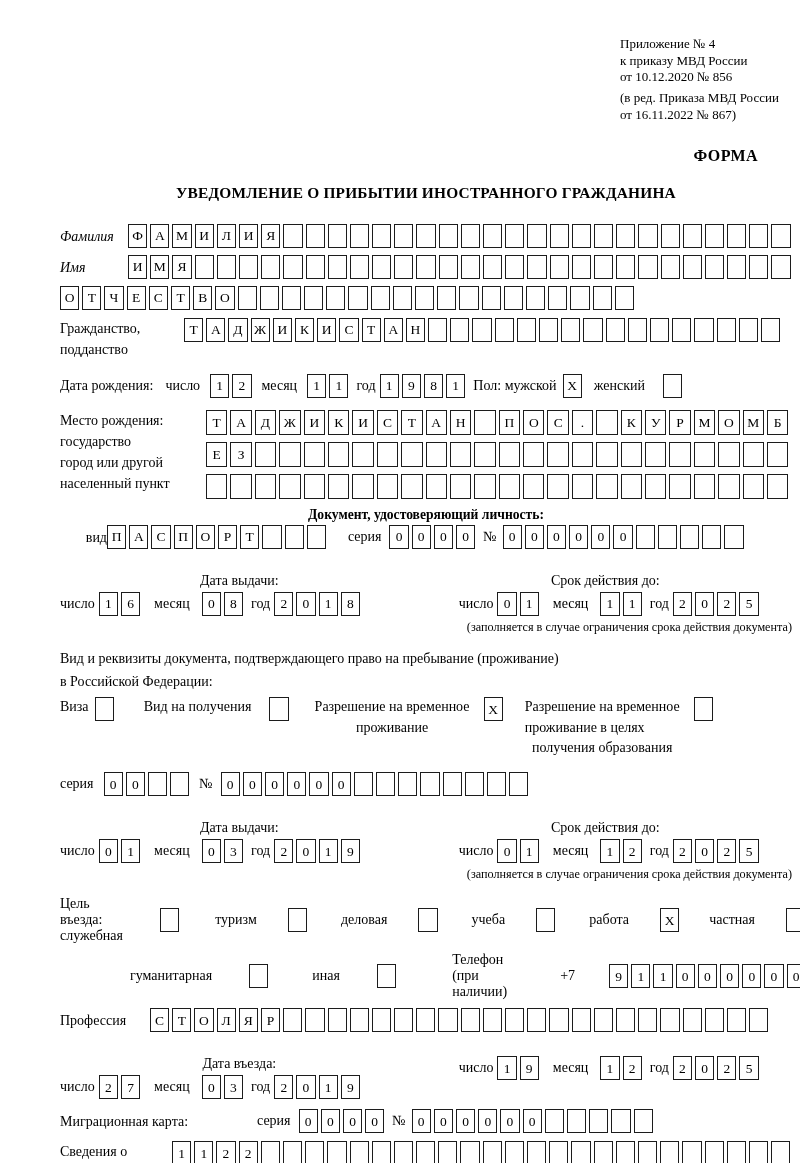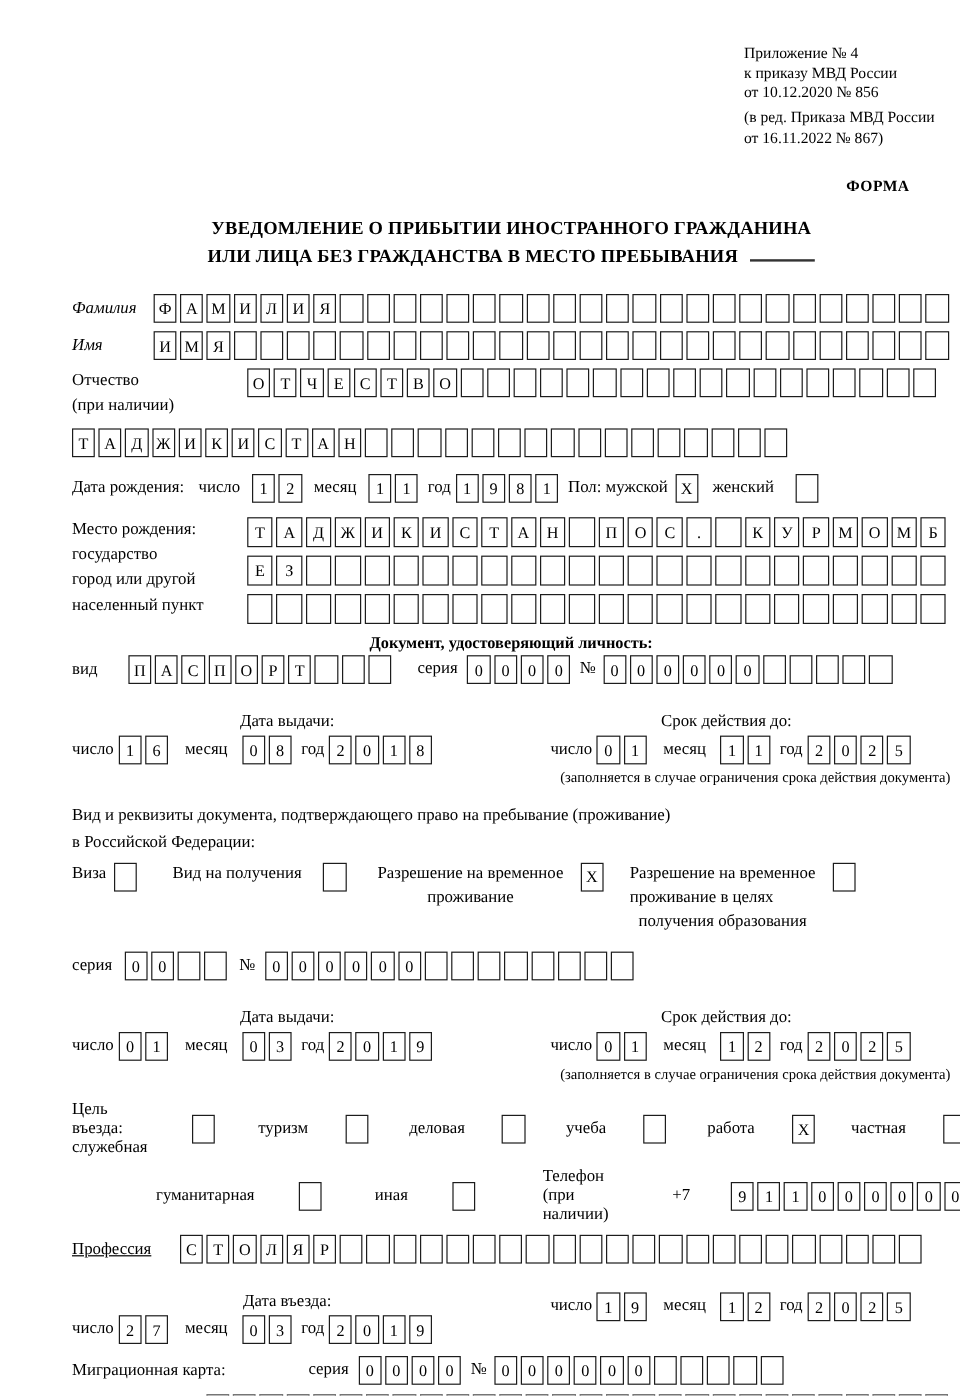--- a/index.html
+++ b/index.html
@@ -8,32 +8,32 @@
     width:800px; height:1163px; overflow:hidden;
     background:#fff; color:#000;
     font-family:"Liberation Serif","DejaVu Serif",serif;
     font-size:14px;
   }
   .page { padding:36px 8px 0 60px; position:relative; }
 
   .annex { margin-left:560px; font-size:13px; line-height:1.28; }
   .annex-amend { font-size:13px; margin-top:4px; line-height:1.28; }
   .forma { margin-top:24px; text-align:right; padding-right:34px;
-           font-weight:bold; font-size:13px; letter-spacing:.4px; }
+           font-weight:bold; font-size:16px; letter-spacing:.4px; }
   .title { margin-top:16px; text-align:center; font-weight:bold;
            font-size:15.4px; line-height:1.5; letter-spacing:.2px; }
   .uline { display:inline-block; width:54px; border-bottom:2px solid #333;
            height:14px; margin-left:10px; }
   .sec1 { margin-top:24px; font-weight:bold; font-size:13.6px; letter-spacing:.1px; }
 
   .frow { display:flex; align-items:center; margin-top:7px; }
   .frow.top { align-items:flex-start; }
   .lblcol { flex:none; line-height:1.5; }
   .w68 { width:68px;font-style:italic; } .w146 { width:146px; } .w124 { width:124px; }
-  .w90 { width:90px;text-decoration:underline; } .w112 { width:112px; } .w155 { width:155px; } .w47 { width:47px; }
+  .w90 { width:90px; } .w112 { width:112px; } .w155 { width:155px; } .w47 { width:47px; }
 
   .cells { display:inline-flex; gap:3px; flex:none; }
   .cell { display:inline-flex; align-items:center; justify-content:center; flex:none;
           width:19.2px; height:24px; border:1.6px solid #1c1c1c;
           font-size:13.5px; line-height:1; background:#fff; }
   .cells.wide .cell { width:21.4px; height:25px; }
   .stack { display:flex; flex-direction:column; gap:7px; }
 
   .dochead { margin-top:8px; margin-bottom:2px; text-align:center;
              font-weight:bold; font-size:13.6px; }
@@ -73,21 +73,20 @@
     <div class="annex-amend">
       <div>(в ред. Приказа МВД России</div>
       <div>от 16.11.2022 № 867)</div>
     </div>
   </div>
 
   <div class="forma">ФОРМА</div>
 
   <div class="title">
     <div>УВЕДОМЛЕНИЕ О ПРИБЫТИИ ИНОСТРАННОГО ГРАЖДАНИНА</div>
-    <div><span>ИЛИ ЛИЦА БЕЗ ГРАЖДАНСТВА В МЕСТО ПРЕБЫВАНИЯ</span><span class="uline"></span></div>
   </div>
 
 
   <div class="frow" style="margin-top:20px;">
     <span class="lblcol w68">Фамилия</span>
     <span class="cells">
         <span class="cell">Ф</span>
         <span class="cell">А</span>
         <span class="cell">М</span>
         <span class="cell">И</span>
@@ -150,24 +149,20 @@
         <span class="cell"></span>
         <span class="cell"></span>
         <span class="cell"></span>
         <span class="cell"></span>
         <span class="cell"></span>
         <span class="cell"></span>
       </span>
   </div>
 
   <div class="frow top">
-    <span class="lblcol w146">
-      <div>Отчество</div>
-      <div>(при наличии)</div>
-    </span>
     <span class="cells">
         <span class="cell">О</span>
         <span class="cell">Т</span>
         <span class="cell">Ч</span>
         <span class="cell">Е</span>
         <span class="cell">С</span>
         <span class="cell">Т</span>
         <span class="cell">В</span>
         <span class="cell">О</span>
         <span class="cell"></span>
@@ -185,20 +180,24 @@
         <span class="cell"></span>
         <span class="cell"></span>
         <span class="cell"></span>
         <span class="cell"></span>
         <span class="cell"></span>
         <span class="cell"></span>
       </span>
   </div>
 
   <div class="frow top" style="margin-top:8px;">
+    <span class="lblcol w124">
+      <div>Гражданство,</div>
+      <div>подданство</div>
+    </span>
     <span class="cells">
         <span class="cell">Т</span>
         <span class="cell">А</span>
         <span class="cell">Д</span>
         <span class="cell">Ж</span>
         <span class="cell">И</span>
         <span class="cell">К</span>
         <span class="cell">И</span>
         <span class="cell">С</span>
         <span class="cell">Т</span>
@@ -336,21 +335,21 @@
           <span class="cell"></span>
           <span class="cell"></span>
           <span class="cell"></span>
           <span class="cell"></span>
         </span>
     </span>
   </div>
 
   <div class="dochead">Документ, удостоверяющий личность:</div>
 
-  <div class="frow" style="margin-top:2px;">
+  <div class="frow" style="margin-top:2px;text-align:right;">
     <span class="lblcol w47">вид</span>
     <span class="cells">
         <span class="cell">П</span>
         <span class="cell">А</span>
         <span class="cell">С</span>
         <span class="cell">П</span>
         <span class="cell">О</span>
         <span class="cell">Р</span>
         <span class="cell">Т</span>
         <span class="cell"></span>

